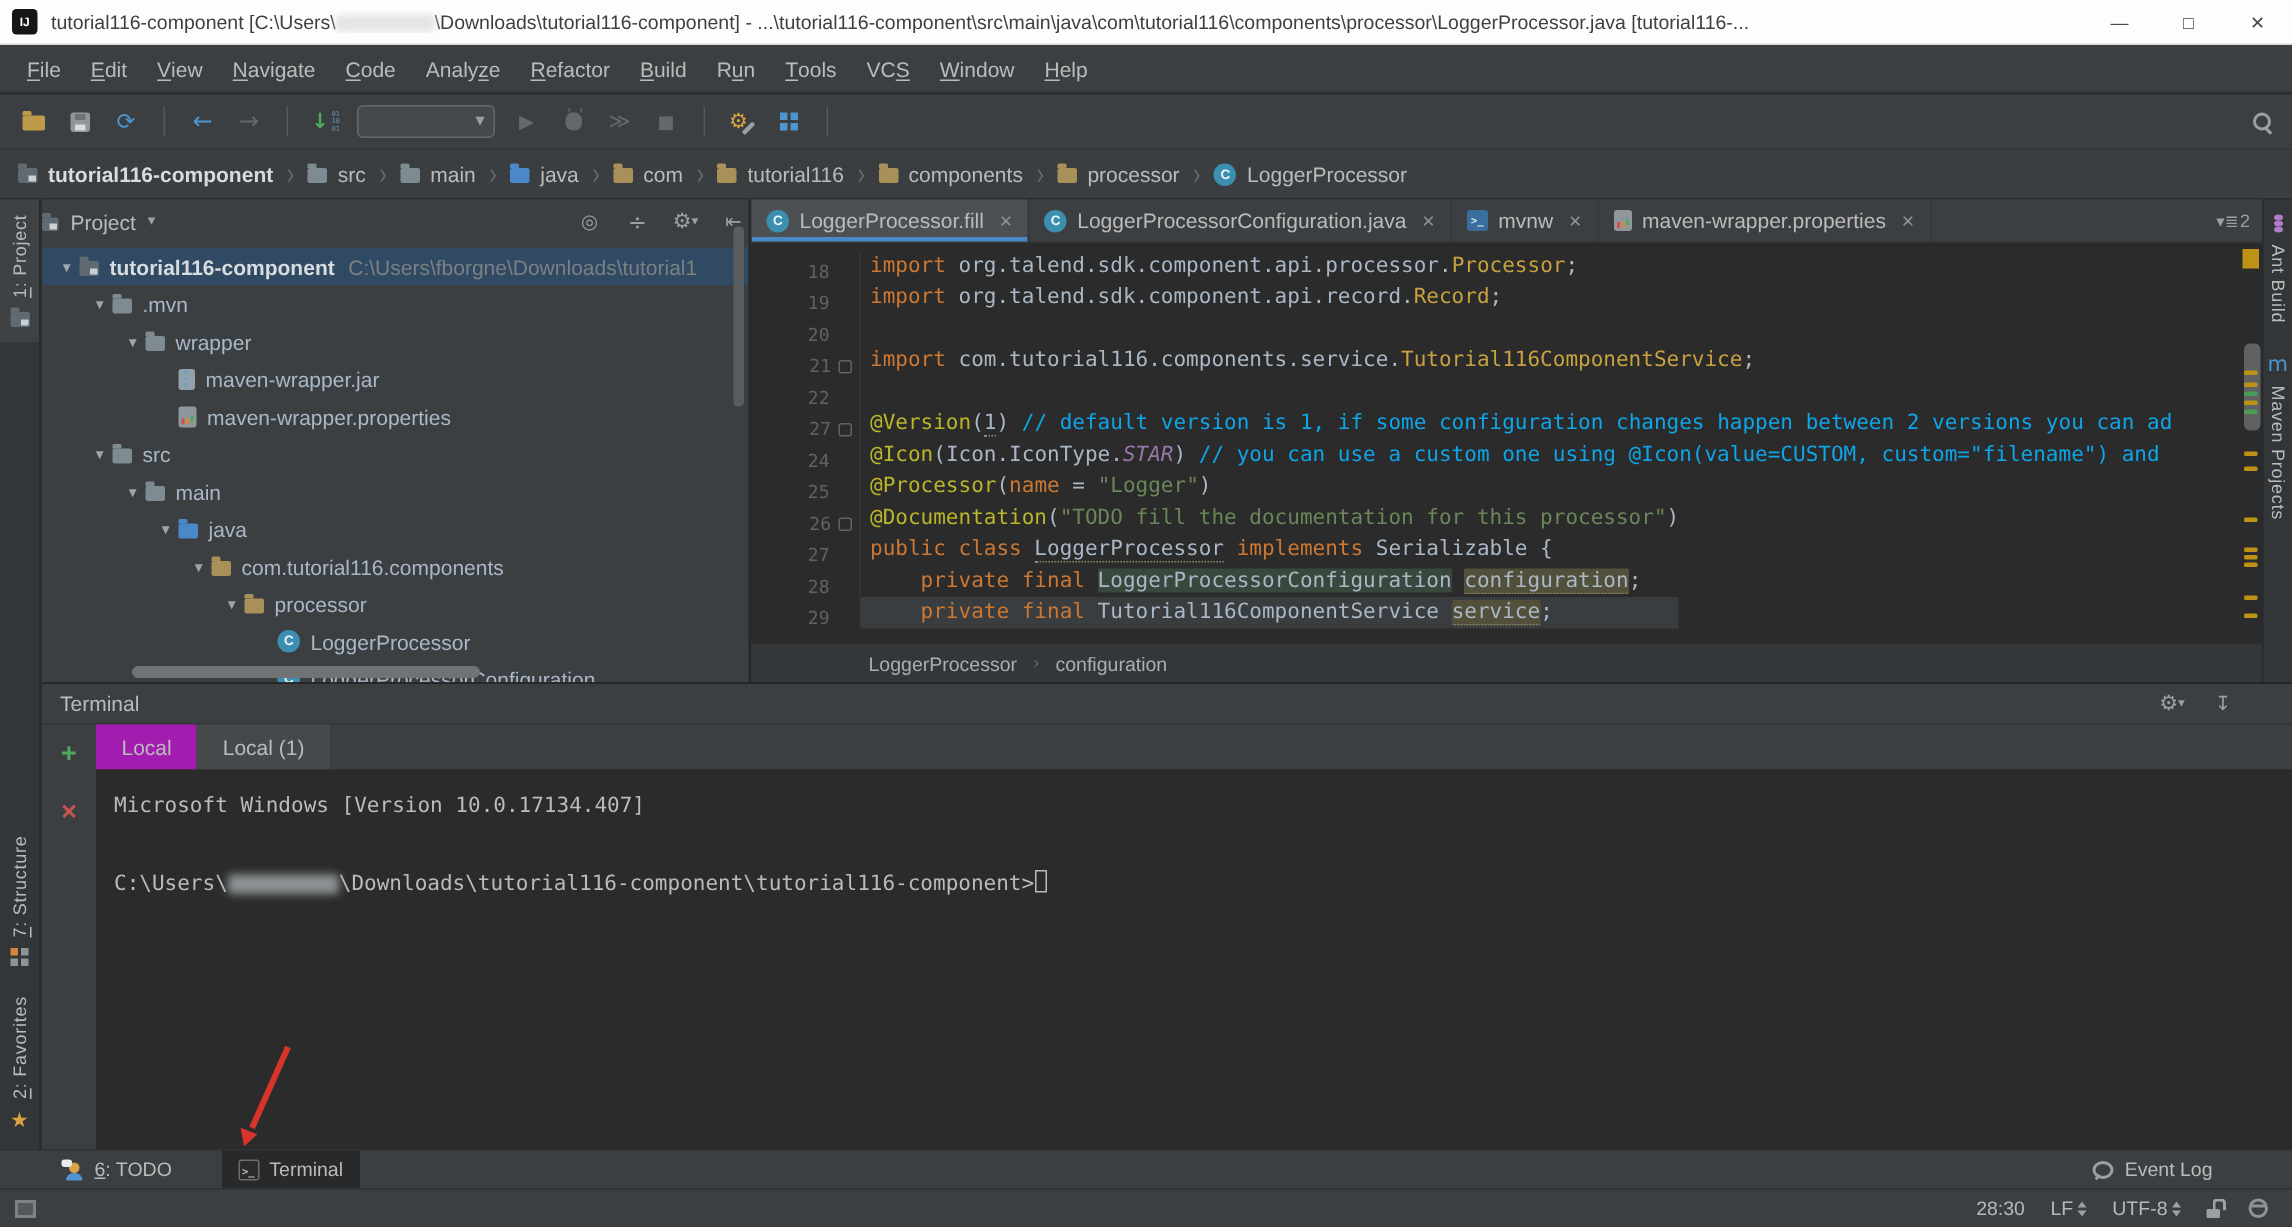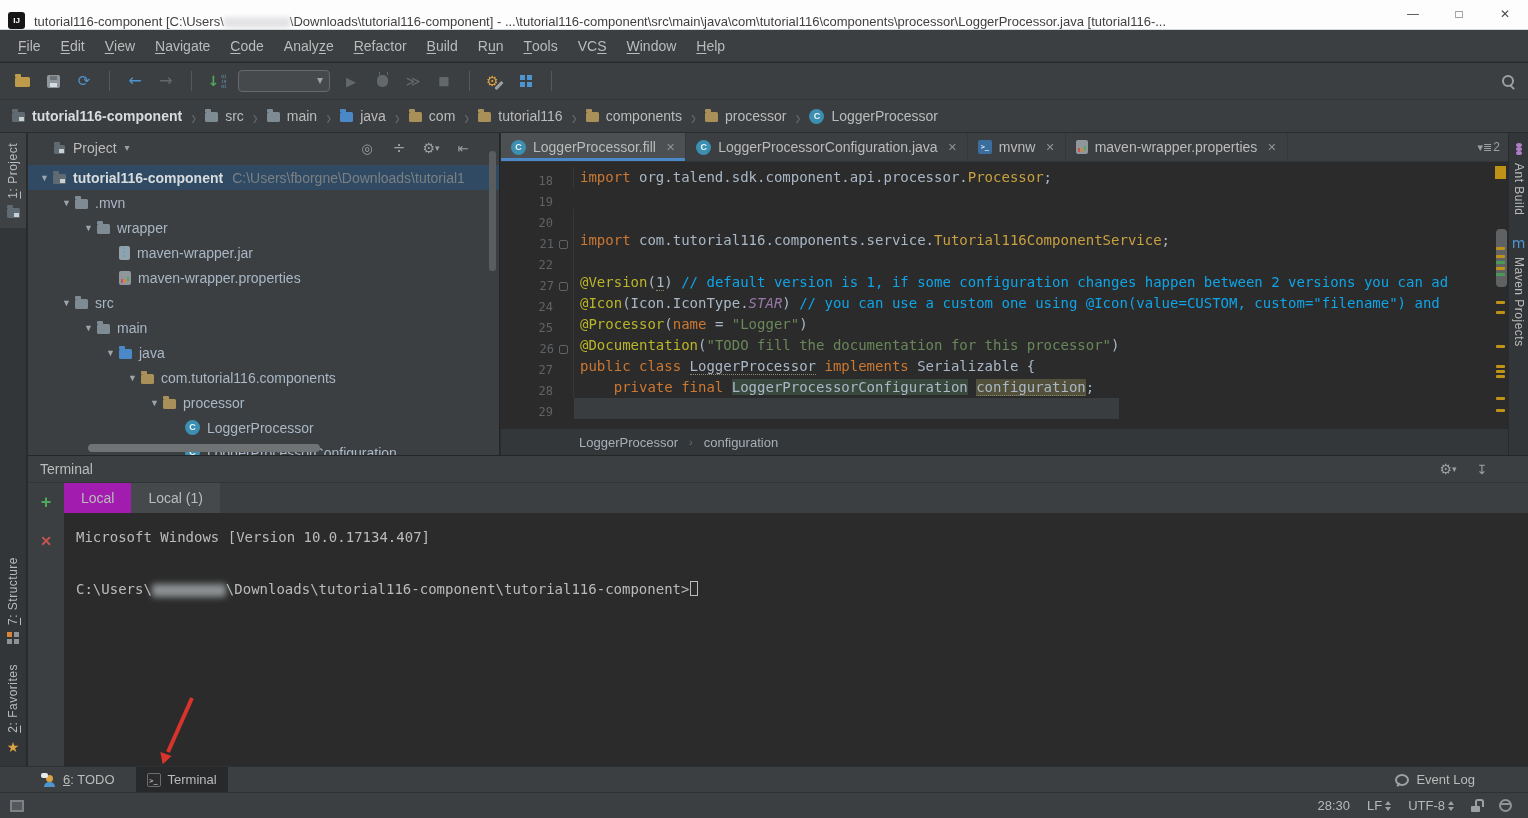--- a/index.html
+++ b/index.html
@@ -1,20 +1,20 @@
 <!DOCTYPE html>
 <html><head>
 <meta charset="utf-8">
 <style>
   *{margin:0;padding:0;box-sizing:border-box}
   body{background:#1e1e1e}
   #app{position:relative;width:1528px;height:818px;background:#2B2B2B;overflow:hidden;
        font-family:"Liberation Sans",sans-serif;-webkit-font-smoothing:antialiased}
   
-  .titlebar{position:absolute;left:0;top:0;right:0;height:30px;background:#FDFDFD;display:flex;align-items:flex-end;padding:0 0 0 8px;gap:9px;border-bottom:1px solid #D8D8D8}
+  .titlebar{position:absolute;left:0;top:0;right:0;height:30px;background:#FDFDFD;display:flex;align-items:center;padding:0 0 0 8px;gap:9px;border-bottom:1px solid #D8D8D8}
   .applogo{width:17px;height:17px;border-radius:3px;background:#161616;color:#fff;font:bold 8px/17px "Liberation Sans",sans-serif;text-align:center;flex:none}
   .title-text{font-size:13px;color:#3F3F3F;white-space:nowrap;overflow:hidden;flex:1}
   .redact{display:inline-block;width:66px;height:11px;background:#E4E4E6;border-radius:2px;filter:blur(2px);vertical-align:middle}
   .win-controls{display:flex;flex:none;height:30px}
   .win-controls span{width:46px;display:flex;align-items:center;justify-content:center;color:#4A4A4A;font-size:12px}
   
   .menubar{position:absolute;top:30px;left:0;right:0;height:32px;background:#3C3F41;display:flex;align-items:center;padding-left:8px;border-bottom:1px solid #323537}
   .mitem{padding:0 10px;font-size:14px;color:#BBBBBB;height:100%;display:flex;align-items:center;white-space:pre}
   .mitem u{text-underline-offset:2px}
   
@@ -31,21 +31,21 @@
   .csep{color:#63686B;margin:0 9px;font-size:15px;transform:scaleY(1.4)}
   
   .lstrip{position:absolute;left:0;top:133px;width:27px;height:633px;background:#333639;border-right:1px solid #282B2D;z-index:3}
   .rstrip{position:absolute;right:0;top:133px;width:20px;height:322px;background:#333639;border-left:1px solid #282B2D}
   .vbtn{display:flex;flex-direction:column;align-items:center;gap:7px;padding:10px 0;width:100%}
   .vlabel{writing-mode:vertical-rl;font-size:12px;color:#BBBBBB;letter-spacing:.5px}
   .lstrip .vlabel{transform:rotate(180deg)}
   .lstrip .bottomgrp{position:absolute;bottom:2px;left:0;width:100%}
   
   .project{position:absolute;left:28px;top:133px;width:472px;height:322px;background:#3C3F41;border-right:1px solid #232526;overflow:hidden}
-  .proj-header{height:30px;display:flex;align-items:center;padding:0 26px;gap:8px;font-size:14px;color:#BBBBBB}
+  .proj-header{height:30px;display:flex;align-items:center;padding:0 0;gap:8px;font-size:14px;color:#BBBBBB}
   .proj-header .hicons{margin-left:auto;display:flex;align-items:center;gap:12px}
   .tree{position:absolute;top:32px;left:0;right:0;bottom:0;overflow:hidden;font-size:14px;color:#A9B7C6}
   .trow{height:25px;display:flex;align-items:center;white-space:nowrap}
   .trow.sel{background:#2F4A62}
   .texp{width:17px;text-align:center;color:#9DA5AC;font-size:10px;flex:none}
   .tlabel{margin-left:7px}
   .tlabel.bold{color:#D8DCDE;font-weight:bold}
   .tsub{margin-left:9px;color:#7B8084}
   .tvsb{position:absolute;right:3px;top:18px;width:7px;height:120px;background:#595D60;border-radius:3px}
   .thsb{position:absolute;left:60px;bottom:3px;width:232px;height:8px;background:#6F7375;border-radius:4px}
@@ -83,21 +83,21 @@
   .ttab{padding:0 17px;display:flex;align-items:center;font-size:14px;color:#BBBBBB;background:#a21caf}
   .ttab.active{background:#46494C}
   .term-content{position:absolute;left:36px;right:0;top:57px;bottom:0;background:#2B2B2B;padding:11px 12px;font-family:"DejaVu Sans Mono",monospace;font-size:14px;color:#BBBBBB}
   .tline{height:26px;line-height:26px;white-space:pre}
   .tredact{display:inline-block;width:74px;height:13px;background:#9FA4A6;border-radius:2px;filter:blur(3px);vertical-align:middle;opacity:.85}
   .cursor{display:inline-block;width:8px;height:15px;border:1px solid #BBBBBB;vertical-align:-2px;margin-left:1px}
   .plus{color:#4FA95B;font-size:18px;font-weight:bold}
   .xred{color:#C75450;font-size:14px;font-weight:bold}
   
   .twbar{position:absolute;left:0;top:766px;right:0;height:26px;background:#3C3F41;border-top:1px solid #2E3133;display:flex;align-items:center;font-size:13px;color:#BBBBBB}
-  .twleft{display:flex;align-items:center;height:100%;margin-left:30px;gap:10px}
+  .twleft{display:flex;align-items:center;height:100%;margin-left:30px;gap:22px}
   .twbtn{display:flex;align-items:center;gap:7px;padding:0 11px;height:100%}
   .twbtn.active{background:#27292B}
   .twright{margin-left:auto;margin-right:42px;display:flex;align-items:center;gap:8px}
   .statusbar{position:absolute;left:0;top:792px;right:0;height:26px;background:#3C3F41;border-top:1px solid #2E3133;display:flex;align-items:center;font-size:13px;color:#B5B9BB;padding:0 10px}
   .sbright{margin-left:auto;display:flex;align-items:center;gap:17px;margin-right:6px}
   .sbitem{display:flex;align-items:center;gap:3px}
   .updn{display:inline-flex;flex-direction:column;gap:2px}
   .updn i{width:0;height:0;border-left:3px solid transparent;border-right:3px solid transparent}
   .updn i.u{border-bottom:4px solid #9DA0A2}.updn i.d{border-top:4px solid #9DA0A2}
   
@@ -497,20 +497,21 @@
             <span class="gnum">18</span>
             <span class="fslot"></span>
           </div>
           <span class="ctext"><span class="kw">import </span><span class="pl">org.talend.sdk.component.api.processor.</span><span class="cls">Processor</span><span class="pl">;</span></span>
         </div>
         <div class="cline">
           <div class="gut">
             <span class="gnum">19</span>
             <span class="fslot"></span>
           </div>
+          <span class="ctext"><span class="kw">import </span><span class="pl">org.talend.sdk.component.api.record.</span><span class="cls">Record</span><span class="pl">;</span></span>
         </div>
         <div class="cline">
           <div class="gut">
             <span class="gnum">20</span>
             <span class="fslot"></span>
           </div>
           <span class="ctext"></span>
         </div>
         <div class="cline">
           <div class="gut">
@@ -567,20 +568,21 @@
             <span class="fslot"></span>
           </div>
           <span class="ctext"><span class="pl">    </span><span class="kw">private final </span><span class="pl hg">LoggerProcessorConfiguration</span><span class="pl"> </span><span class="fld sq ho">configuration</span><span class="pl">;</span></span>
         </div>
         <div class="cline">
           <div class="band"></div>
           <div class="gut">
             <span class="gnum">29</span>
             <span class="fslot"></span>
           </div>
+          <span class="ctext"><span class="pl">    </span><span class="kw">private final </span><span class="pl">Tutorial116ComponentService </span><span class="fld sq ho">service</span><span class="pl">;</span></span>
         </div>
       </div>
     <div class="ecrumb">
       <span>LoggerProcessor</span>
       <span class="ecsep">›</span>
       <span>configuration</span>
     </div>
     <div class="stripe" id="stripe">
         <div class="bigmark"></div>
         <div class="sthumb" style="top: 67px; height: 58px;"></div>

